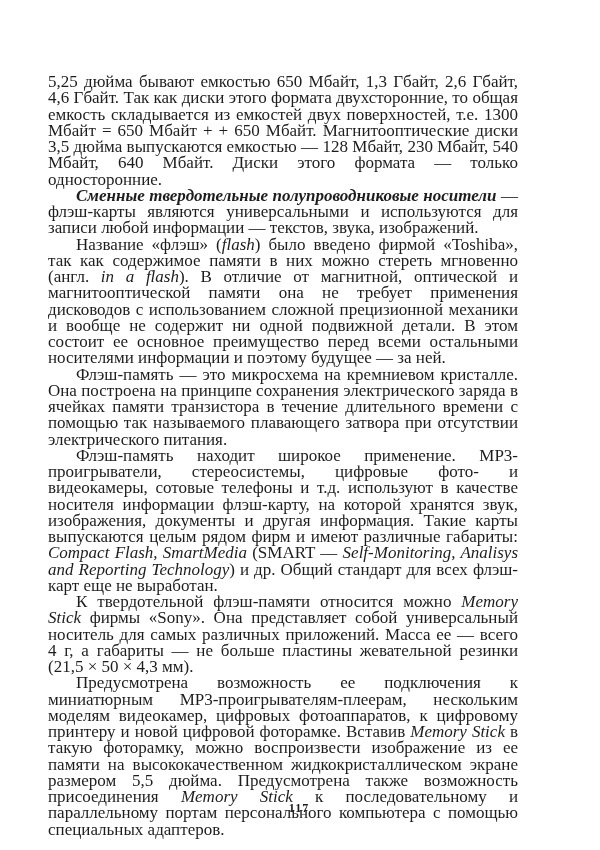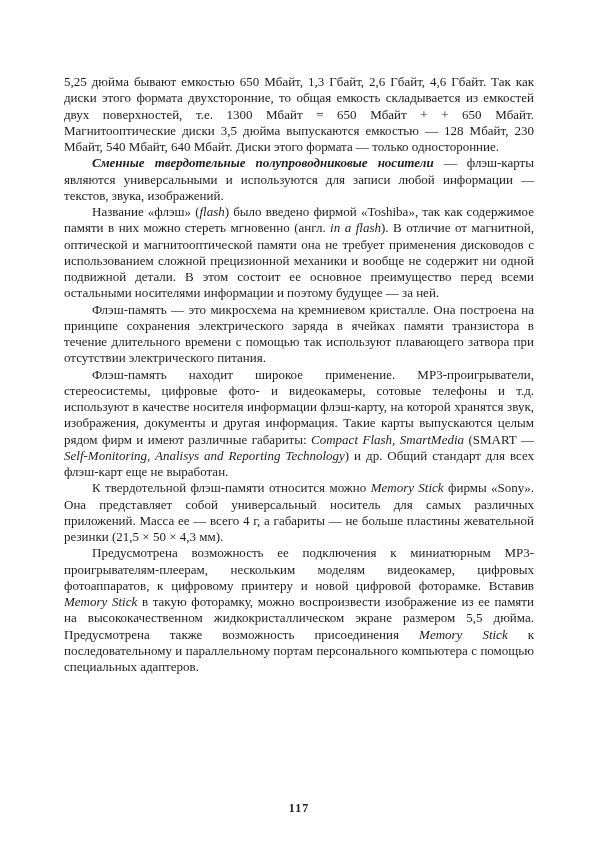--- a/index.html
+++ b/index.html
@@ -11,24 +11,24 @@
     position: relative;
     width: 600px;
     height: 850px;
     background: #ffffff;
     color: #1d1d1d;
     font-family: "Liberation Serif", "DejaVu Serif", serif;
     overflow: hidden;
   }
   .text-block {
     position: absolute;
-    left: 64px;
+    left: 48px;
     top: 74px;
     width: 470px;
-    font-size: 13px;
+    font-size: 17px;
     line-height: 16.25px;
     text-align: justify;
     hyphens: auto;
     -webkit-hyphens: auto;
   }
   .para {
     margin: 0;
     padding: 0;
     text-indent: 28px;
   }
@@ -61,21 +61,21 @@
 <div class="page">
 
   <div class="text-block">
 
     <p class="para no-indent"><span>5,25 дюйма бывают емкостью 650 Мбайт, 1,3 Гбайт, 2,6 Гбайт, 4,6 Гбайт. Так как диски этого формата двухсторонние, то общая емкость складывается из емкостей двух поверхностей, т.е. 1300 Мбайт = 650 Мбайт + + 650 Мбайт. Магнитооптические диски 3,5 дюйма выпускаются емкостью — 128 Мбайт, 230 Мбайт, 540 Мбайт, 640 Мбайт. Диски этого формата — только односторонние.</span></p>
 
     <p class="para"><span class="seg-bi">Сменные твердотельные полупроводниковые носители</span><span> — флэш-карты являются универсальными и используются для записи любой информации — текстов, звука, изображений.</span></p>
 
     <p class="para"><span>Название «флэш» (</span><span class="seg-i">flash</span><span>) было введено фирмой «Toshiba», так как содержимое памяти в них можно стереть мгновенно (англ. </span><span class="seg-i">in a flash</span><span>). В отличие от магнитной, оптической и магнитооптической памяти она не требует применения дисководов с использованием сложной прецизионной механики и вообще не содержит ни одной подвижной детали. В этом состоит ее основное преимущество перед всеми остальными носителями информации и поэтому будущее — за ней.</span></p>
 
-    <p class="para"><span>Флэш-память — это микросхема на кремниевом кристалле. Она построена на принципе сохранения электрического заряда в ячейках памяти транзистора в течение длительного времени с помощью так используют плавающего затвора при отсутствии электрического питания.</span></p>
+    <p class="para"><span>Флэш-память — это микросхема на кремниевом кристалле. Она построена на принципе сохранения электрического заряда в ячейках памяти транзистора в течение длительного времени с помощью так называемого плавающего затвора при отсутствии электрического питания.</span></p>
 
     <p class="para"><span>Флэш-память находит широкое применение. MP3-проигрыватели, стереосистемы, цифровые фото- и видеокамеры, сотовые телефоны и т.д. используют в качестве носителя информации флэш-карту, на которой хранятся звук, изображения, документы и другая информация. Такие карты выпускаются целым рядом фирм и имеют различные габариты: </span><span class="seg-i">Compact Flash, SmartMedia</span><span> (SMART — </span><span class="seg-i">Self-Monitoring, Analisys and Reporting Technology</span><span>) и др. Общий стандарт для всех флэш-карт еще не выработан.</span></p>
 
     <p class="para"><span>К твердотельной флэш-памяти относится можно </span><span class="seg-i">Memory Stick</span><span> фирмы «Sony». Она представляет собой универсальный носитель для самых различных приложений. Масса ее — всего 4 г, а габариты — не больше пластины жевательной резинки (21,5 × 50 × 4,3 мм).</span></p>
 
     <p class="para"><span>Предусмотрена возможность ее подключения к миниатюрным MP3-проигрывателям-плеерам, нескольким моделям видеокамер, цифровых фотоаппаратов, к цифровому принтеру и новой цифровой фоторамке. Вставив </span><span class="seg-i">Memory Stick</span><span> в такую фоторамку, можно воспроизвести изображение из ее памяти на высококачественном жидкокристаллическом экране размером 5,5 дюйма. Предусмотрена также возможность присоединения </span><span class="seg-i">Memory Stick</span><span> к последовательному и параллельному портам персонального компьютера с помощью специальных адаптеров.</span></p>
 
 
   </div>
 

